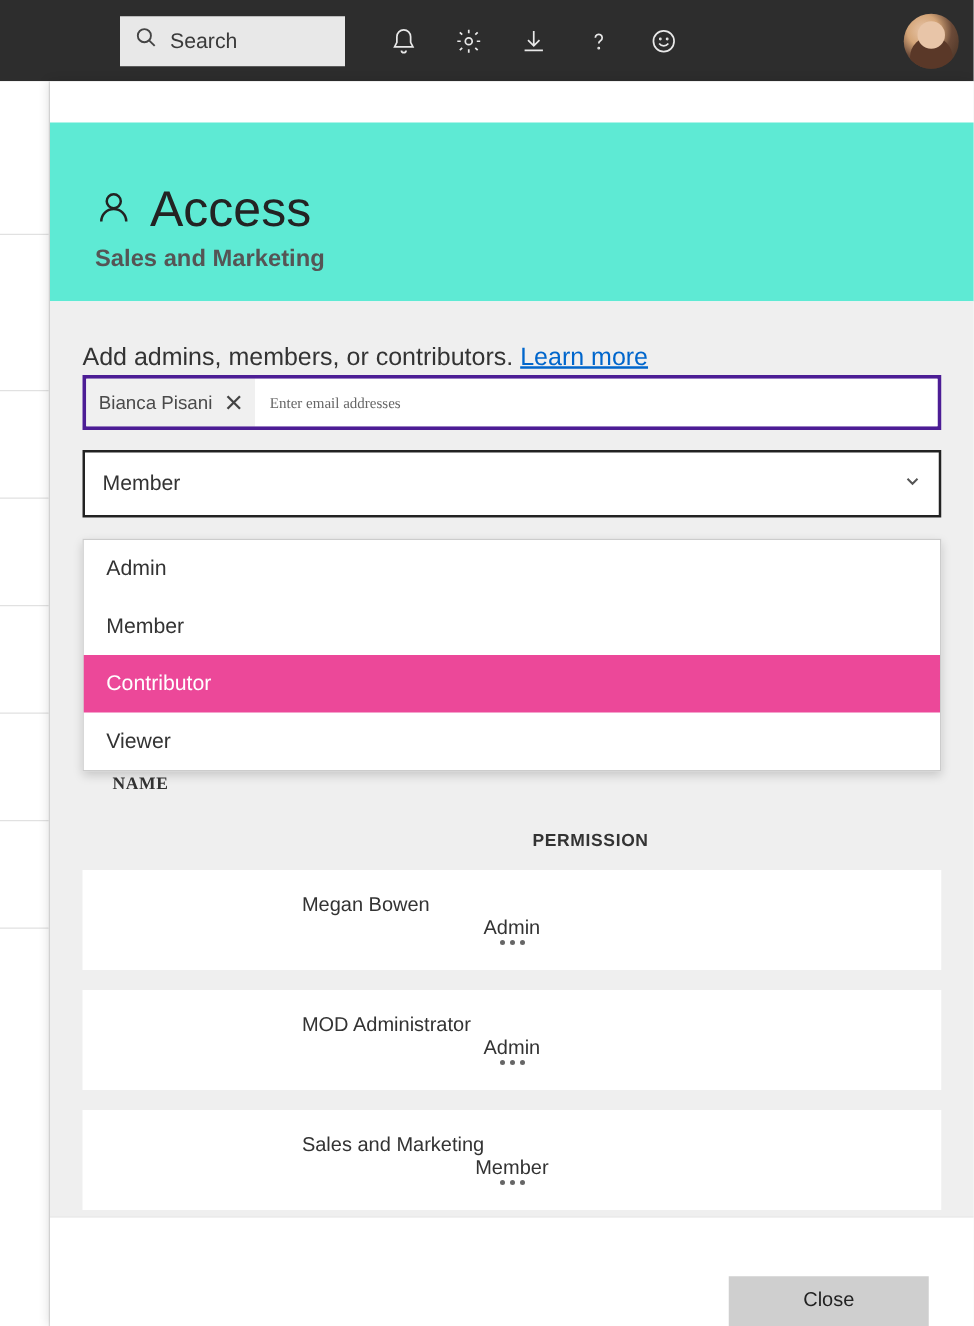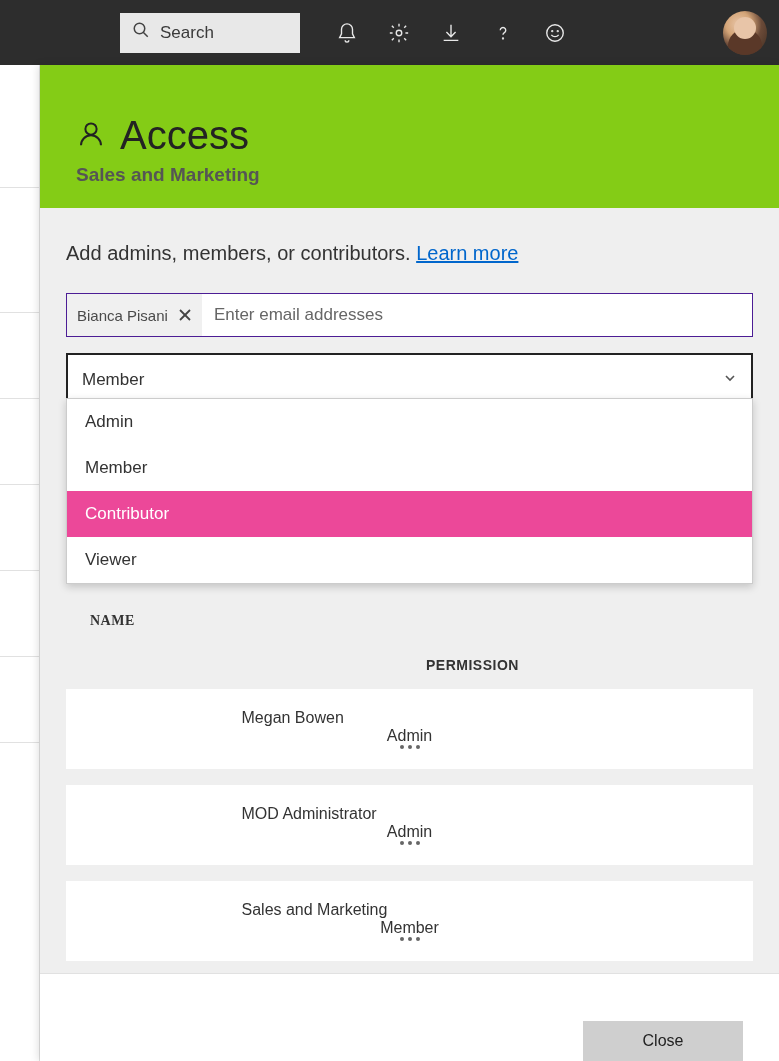--- a/index.html
+++ b/index.html
@@ -1,48 +1,48 @@
 <!DOCTYPE html>
 <html><head>
   <meta charset="utf-8">
   <style>
     * { margin: 0; padding: 0; box-sizing: border-box; font-family: "Segoe UI", -apple-system, sans-serif; }
     body { width: 779px; height: 1061px; background: #f9f9f9; overflow: hidden; position: relative; }
 
-    .topbar { height: 65px; background: #2d2d2d; display: flex; align-items: center; padding: 0 12px 0 120px; gap: 8px; }
+    .topbar { height: 65px; background: #2d2d2d; display: flex; align-items: center; padding: 0 12px 0 96px; gap: 8px; }
     .search-box { width: 180px; height: 40px; background: #e8e8e8; display: flex; align-items: center; padding: 0 12px; gap: 10px; }
     .search-box svg { width: 18px; height: 18px; }
     .search-box span { color: #3a3a3a; font-size: 17px; }
     .topbar-icons { display: flex; align-items: center; gap: 30px; margin-left: 28px; }
     .topbar-icon { width: 22px; height: 22px; display: flex; align-items: center; justify-content: center; cursor: pointer; }
     .topbar-icon svg { width: 22px; height: 22px; stroke: #e8e8e8; fill: none; stroke-width: 1.5; }
     .avatar { width: 44px; height: 44px; border-radius: 50%; background: radial-gradient(circle at 35% 30%, #e8c5a8 0%, #d4a578 30%, #6b4a38 55%, #3a2a1e 100%); margin-left: auto; position: relative; overflow: hidden; }
     .avatar::after { content:""; position:absolute; top:6px; left:11px; width:22px; height:22px; background:#e8c5a8; border-radius:50%; box-shadow: 0 18px 0 6px #5a3828; }
 
     .left-strip { position: absolute; left: 0; top: 65px; width: 40px; height: 996px; background: #fff; border-right: 1px solid #e1e1e1; z-index: 0; }
     .strip-line { height: 1px; background: #e1e1e1; margin-top: 122px; }
     .strip-line.s2 { margin-top: 124px; }
     .strip-line.s3, .strip-line.s4, .strip-line.s5, .strip-line.s6, .strip-line.s7 { margin-top: 85px; }
 
     .panel { position: absolute; left: 40px; top: 65px; right: 0; height: 996px; background: #fff; box-shadow: -2px 0 8px rgba(0,0,0,0.12); display: flex; flex-direction: column; }
-    .panel-head { padding: 48px 36px 22px 36px; background: #84cc16; }
+    .panel-head { padding: 48px 36px 22px 36px; background: #5eead4; margin-top: 33px; }
     .head-title { display: flex; align-items: center; gap: 14px; }
     .head-title svg { width: 30px; height: 30px; }
     .head-title h1 { font-size: 40px; font-weight: 400; color: #232323; }
     .head-sub { font-size: 19px; font-weight: 600; color: #555; margin-top: 6px; }
 
     .panel-body { background: #efefef; flex: 1; padding: 34px 26px 0 26px; position: relative; }
-    .prompt-line { font-size: 20px; color: #333; margin-bottom: 28px; }
+    .prompt-line { font-size: 20px; color: #333; margin-bottom: 2px; }
     .prompt-line a { color: #0066cc; text-decoration: underline; }
 
-    .email-field { display: flex; height: 44px; border: 1px solid #4c1d95; background: #fff; position: relative; }
+    .email-field { display: flex; height: 44px; border: 3px solid #4c1d95; background: #fff; position: relative; }
     .chip { background: #f0f0f0; display: inline-flex; align-items: center; gap: 10px; padding: 0 10px; height: 100%; color: #4a4a4a; font-size: 15px; }
     .chip .x { cursor: pointer; display: inline-flex; }
     .chip .x svg { width: 14px; height: 14px; }
-    .email-input { border: none; outline: none; flex: 1; height: 100%; padding: 0 12px; font-size: 17px; color: #0369a1; }
+    .email-input { border: none; outline: none; flex: 1; height: 100%; padding: 0 12px; font-size: 12px; color: #0369a1; font-family: Liberation Serif, serif; }
     .email-input::placeholder { color: #666; }
 
     .role-select { margin-top: 16px; height: 54px; border: 2px solid #222; background: #fff; display: flex; align-items: center; padding: 0 14px; justify-content: space-between; cursor: pointer; }
     .role-select span { font-size: 17px; color: #333; }
     .role-select .chev svg { width: 14px; height: 14px; }
 
     .dropdown { position: absolute; left: 26px; right: 26px; top: 190px; background: #fff; border: 1px solid #ccc; box-shadow: 0 3px 8px rgba(0,0,0,0.18); z-index: 10; }
     .dropdown-item { padding: 13px 18px; font-size: 17px; color: #333; cursor: pointer; }
     .dropdown-item.highlight { background: #ec4899; color: #fff; }
 

